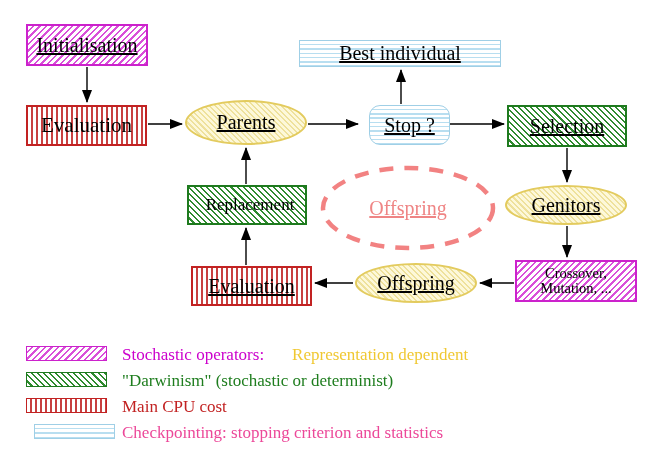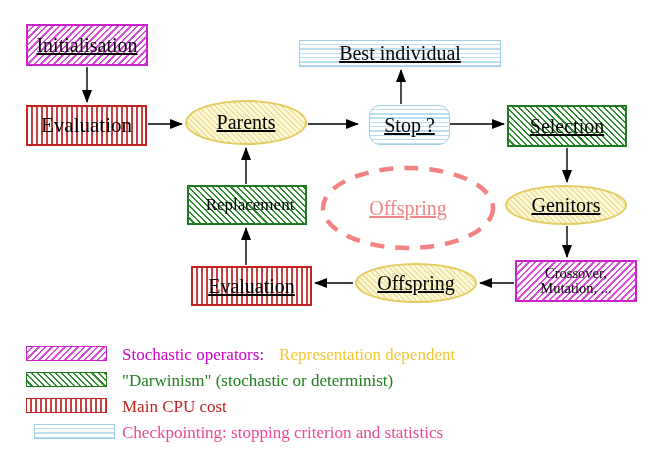--- a/index.html
+++ b/index.html
@@ -117,21 +117,21 @@
     <span>Offspring</span>
   </div>
 
   <div class="node magenta-hatch fs14" style="left:515px;top:260px;width:122px;height:42px;flex-direction:column;">
     <span>Crossover,</span>
     <span>Mutation, ...</span>
   </div>
 
   <div class="swatch magenta-hatch" style="top:346px;border-width:1.5px;"></div>
   <div class="legend-label" style="top:345px;color:#cc00cc;">
-    <span>Stochastic operators:</span><span style="color:#f0c832;margin-left:15px;">Representation dependent</span>
+    <span>Stochastic operators:</span><span style="color:#f0c832;margin-left:28px;">Representation dependent</span>
   </div>
 
   <div class="swatch green-hatch" style="top:372px;border-width:1.5px;"></div>
   <div class="legend-label" style="top:371px;color:#1e7d1e;">
     <span>"Darwinism" (stochastic or determinist)</span>
   </div>
 
   <div class="swatch red-stripes" style="top:398px;border-width:1.5px;"></div>
   <div class="legend-label" style="top:397px;color:#c22222;">
     <span>Main CPU cost</span>

